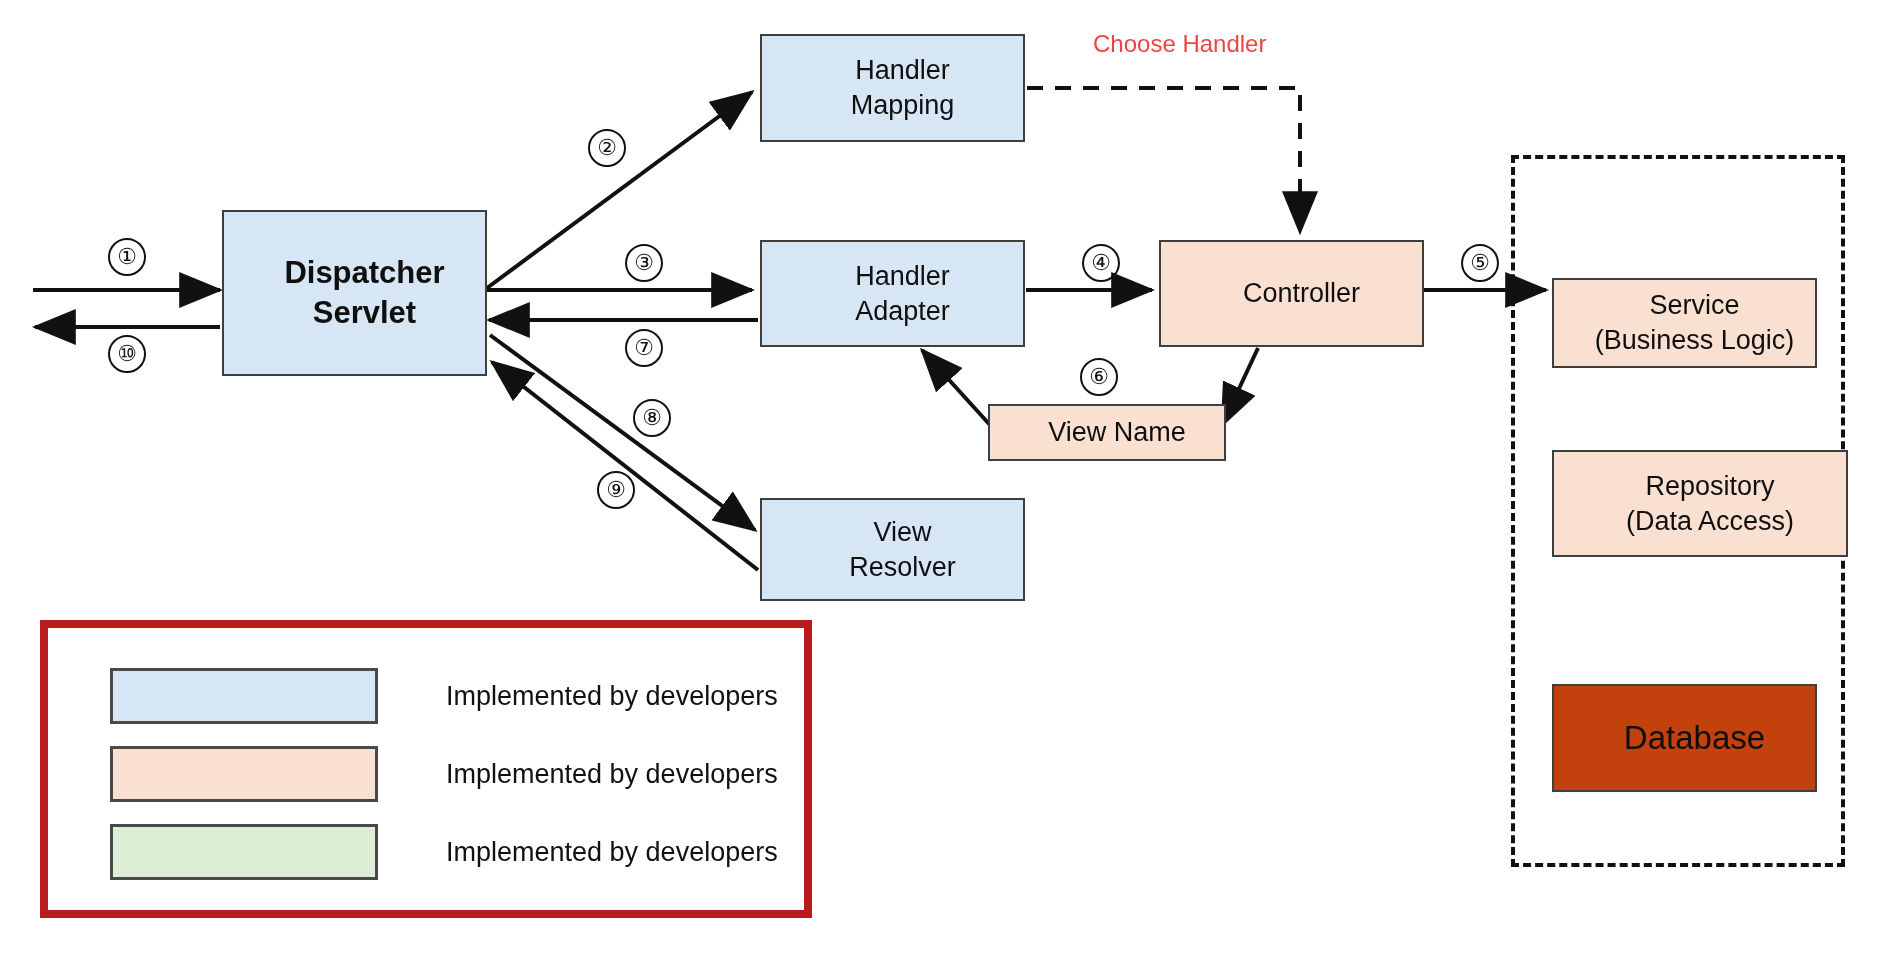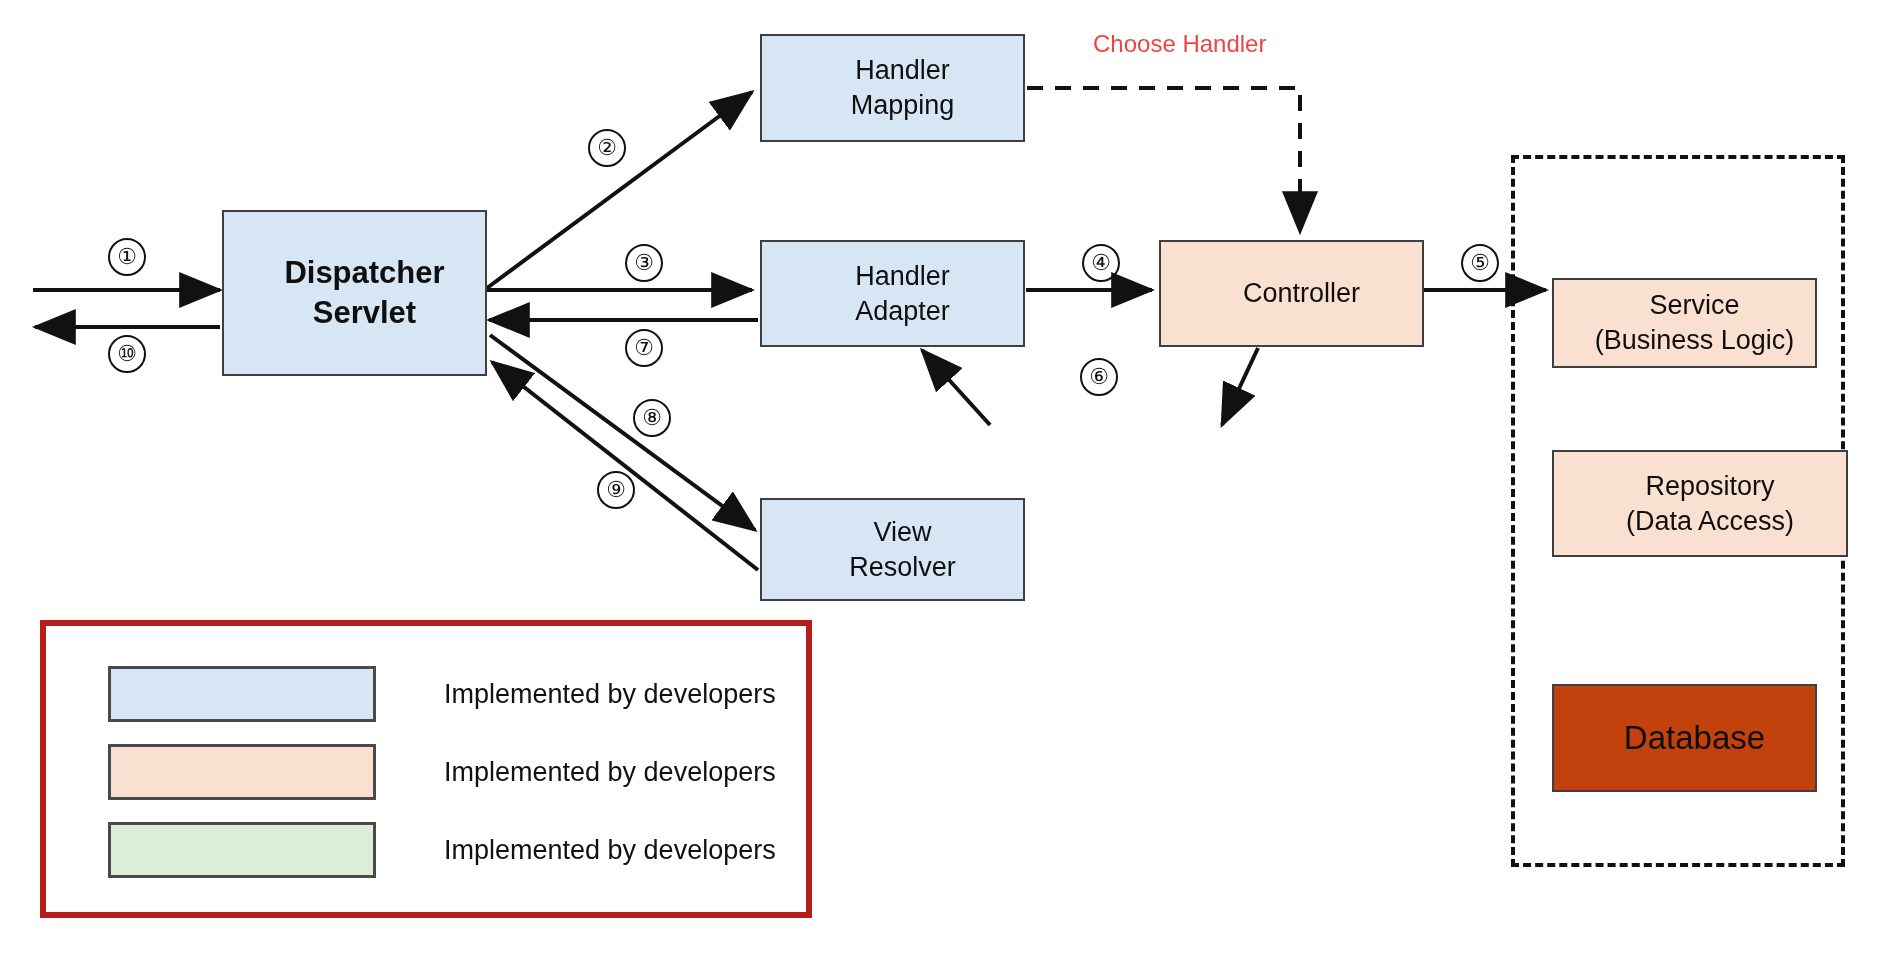--- a/index.html
+++ b/index.html
@@ -78,21 +78,21 @@
     justify-content: center;
     font-size: 22px;
     line-height: 1;
     color: #111111;
     background: transparent;
     z-index: 3;
   }
   .legend-box {
     position: absolute;
     box-sizing: border-box;
-    border: 6px solid #b91c1c;
+    border: 8px solid #b91c1c;
     background: #ffffff;
     z-index: 2;
   }
   .legend-row {
     position: absolute;
     display: flex;
     align-items: center;
   }
   .legend-swatch {
     box-sizing: border-box;
@@ -158,20 +158,21 @@
 Mapping</div>
 
   <div class="node blue" style="left:760px; top:240px; width:265px; height:107px;">Handler
 Adapter</div>
 
   <div class="node blue" style="left:760px; top:498px; width:265px; height:103px;">View
 Resolver</div>
 
   <div class="node peach" style="left:1159px; top:240px; width:265px; height:107px;">Controller</div>
 
+  <div class="node peach" style="left:988px; top:404px; width:238px; height:57px;">View Name</div>
 
   <div class="node peach" style="left:1552px; top:234px; width:265px; height:90px;margin-top:44px;">Service
 (Business Logic)</div>
 
   <div class="node peach" style="left:1552px; top:450px; width:296px; height:107px;">Repository
 (Data Access)</div>
 
   <div class="node green" style="left:1552px; top:684px; width:265px; height:108px; font-size:33px;">Database</div>
 
   <div class="edge-label" style="left:1093px; top:30px;">Choose Handler</div>

